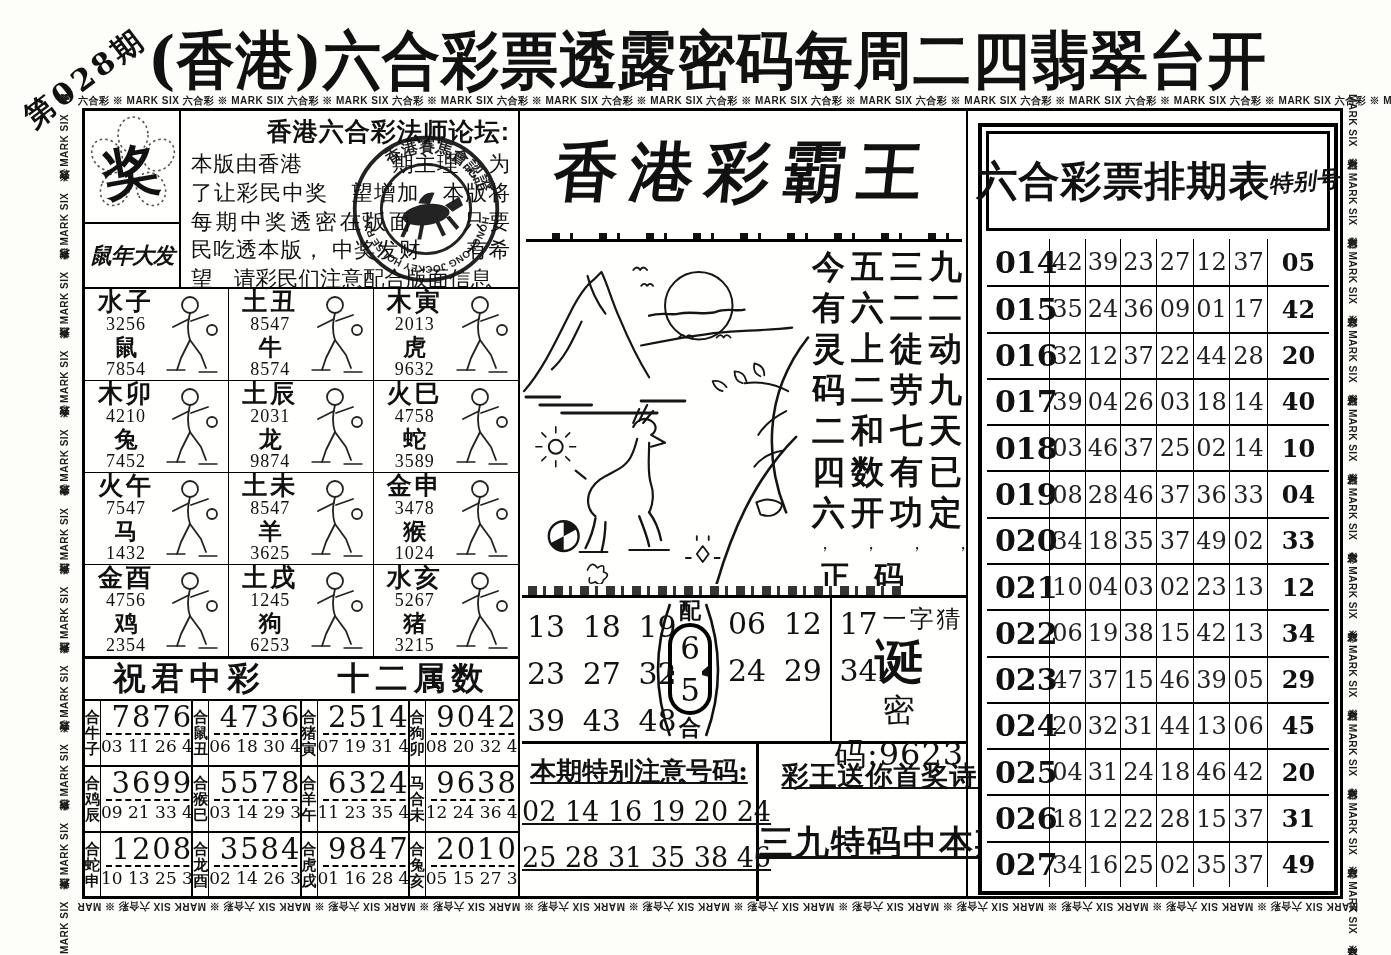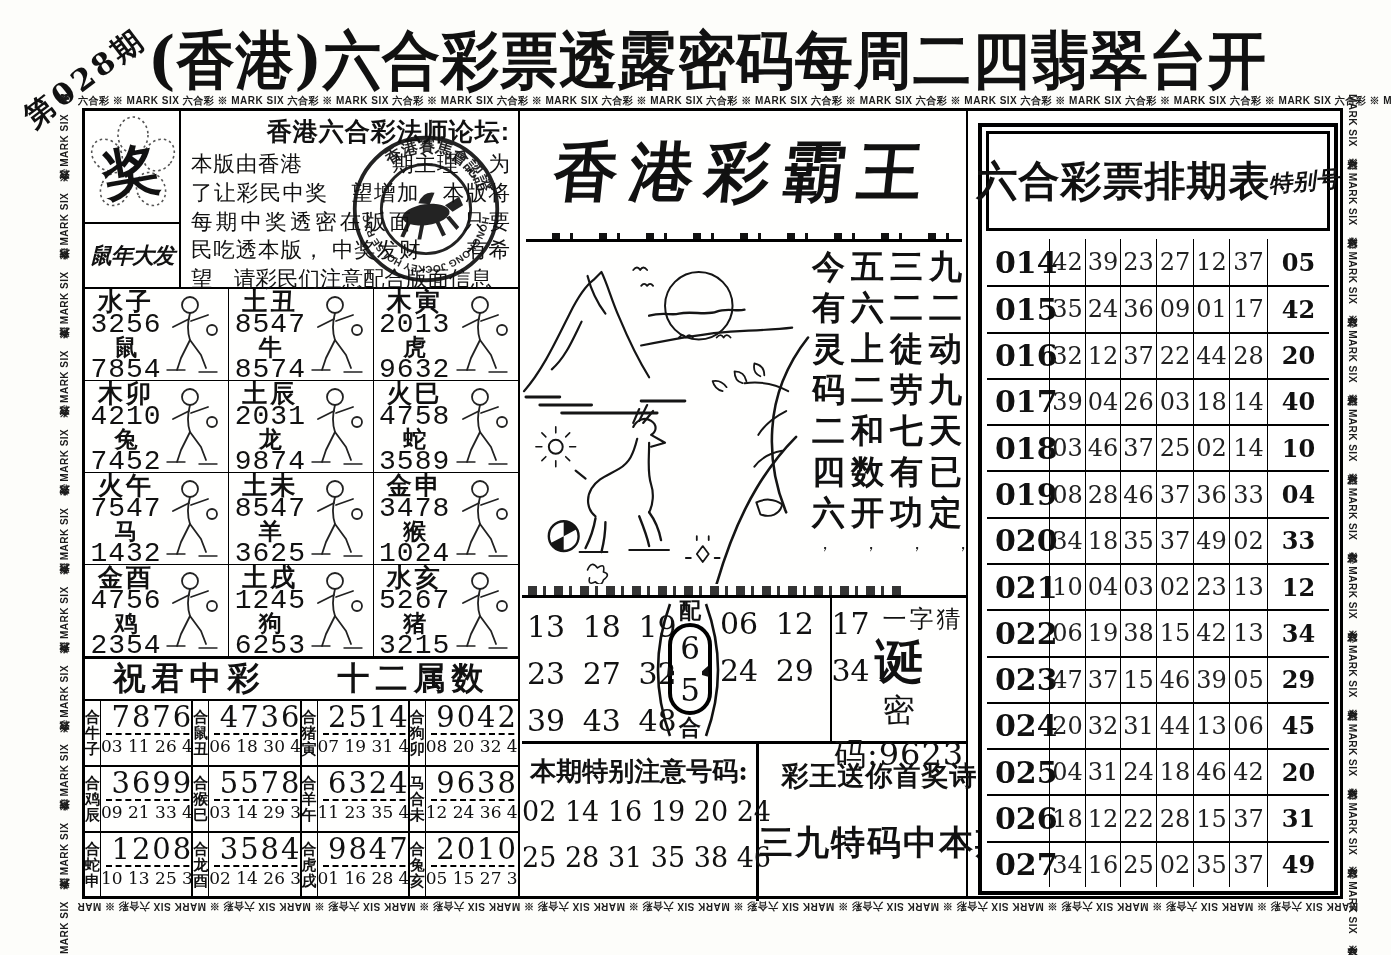--- a/index.html
+++ b/index.html
@@ -50,21 +50,21 @@
   .forum-cell { flex:1; position:relative; padding:4px 8px 0 10px; }
   .forum-title { font-size:25px; font-weight:bold; letter-spacing:1px;text-align:right; }
   .forum-body { font-size:21.5px; line-height:1.34; text-align:justify; margin-top:2px; }
   .stamp { position:absolute; right:16px; top:22px; width:152px; height:152px; opacity:.92; }
   
   .zodiac-grid { height:368px; display:grid; grid-template-columns:repeat(3,1fr); grid-auto-rows:92px; overflow:hidden; }
   .z-cell { border-right:1px solid #000; border-bottom:1px solid #000; position:relative; overflow:hidden; }
   .z-cell:nth-child(3n) { border-right:none; }
   .z-text { position:absolute; left:3px; top:1px; width:76px; text-align:center; }
   .z-el { font-size:25px; font-weight:bold; letter-spacing:3px; line-height:23px; white-space:nowrap; }
-  .z-n1, .z-n2 { font-size:28px; font-family:Liberation Mono, monospace; line-height:23px; letter-spacing:1px; }
+  .z-n1, .z-n2 { font-size:18px; font-family:Liberation Serif, serif; line-height:23px; letter-spacing:1px; }
   .z-an { font-size:23px; font-weight:bold; line-height:22px; }
   .z-art { position:absolute; right:4px; top:3px; width:62px; height:84px; }
   
   .subtitle-row {
     height:42px; border-top:2px solid #000; display:flex; align-items:center; justify-content:center;
     gap:72px; font-size:32px; font-weight:900; font-family:"DejaVu Serif", serif; letter-spacing:6px;
   }
   
   .combo-table { height:200px; display:grid; grid-template-columns:repeat(4,1fr); grid-auto-rows:66px; overflow:hidden; }
   .c-cell { border-top:2px solid #000; border-right:2px solid #000; display:flex; overflow:hidden; }
@@ -95,33 +95,33 @@
   .poem-line { display:flex; justify-content:space-between; width:150px; font-size:33px; font-weight:bold; line-height:41px; }
   .comma-row { font-size:18px; letter-spacing:28px; line-height:20px; padding-left:4px; color:#222; }
   .zhengma { font-size:30px; font-weight:900; letter-spacing:24px; margin-top:4px; padding-left:8px; white-space:nowrap; }
   .smudge2 {
     height:9px; margin:0 60px 0 6px; opacity:.85;
     background:repeating-linear-gradient(90deg, #111 0 9px, transparent 9px 15px, #111 15px 18px, transparent 18px 26px);
   }
   .numbers-sec { height:146px; border-top:3px solid #000; display:flex; }
   .num-groups { width:310px; border-right:2px solid #000; display:flex; position:relative; }
   .ng-left { width:146px; padding-left:5px; padding-top:5px; }
-  .ng-right { flex:1; padding-left:8px; padding-top:2px; }
+  .ng-right { flex:1; padding-left:16px; padding-top:2px; }
   .ng-row { font-size:30px; font-family:"DejaVu Serif", serif; line-height:47px; white-space:nowrap; word-spacing:8px; }
   .pei-stack { width:66px; text-align:center; position:relative; padding-top:1px; }
   .pei-char, .he-char { font-size:22px; font-weight:bold; line-height:23px; }
   .oval { width:44px; height:92px; border:4px solid #000; border-radius:26px; margin:1px auto; font-family:"DejaVu Serif", serif; }
   .oval div { font-size:31px; line-height:42px; }
   .bracket { position:absolute; top:2px; width:30px; height:140px; }
   .bracket.bl { left:-24px; } .bracket.br { right:-20px; }
   .guess-box { flex:1; text-align:center; padding-top:5px; }
   .guess-label { font-size:24px; letter-spacing:3px; font-family:"DejaVu Serif", serif;margin-left:48px; }
   .guess-char { font-size:48px; font-weight:900; line-height:54px; }
   .password { font-size:32px; font-family:"DejaVu Serif", serif; letter-spacing:1px; }
-  .bottom-sec { height:160px; border-top:3px solid #000; display:flex; }
+  .bottom-sec { height:160px; border-top:3px solid #000; display:flex;text-decoration:underline; }
   .attention { width:237px; border-right:3px solid #000; text-align:center; padding-top:10px; }
   .att-title { font-size:26px; font-weight:bold; font-family:"DejaVu Serif", serif; white-space:nowrap; }
   .att-line { font-size:27px; font-family:"DejaVu Serif", serif; line-height:46px; white-space:nowrap; }
   .gift { flex:1; text-align:center; padding-top:14px; }
   .gift-title { font-size:27px; font-weight:bold; font-family:"DejaVu Serif", serif; letter-spacing:1px; }
   .gift-line { font-size:34px; font-weight:900; margin-top:26px; letter-spacing:2px; white-space:nowrap; }
   
   .sched-box { position:absolute; left:893px; top:12px; width:360px; height:772px; border:4px solid #000; background:#fff; }
   .sched-header {
     margin:4px; height:100px; border:3px solid #000; display:flex; align-items:center;
@@ -648,20 +648,21 @@
                 <span>已</span>
               </div>
               <div class="poem-line">
                 <span>六</span>
                 <span>开</span>
                 <span>功</span>
                 <span>定</span>
               </div>
             </div>
           <div class="comma-row">，，，，</div>
+          <div class="zhengma">正码</div>
         </div>
       </div>
 
       <div class="smudge2"></div>
 
       <div class="numbers-sec">
         <div class="num-groups">
           <div class="ng-left">
               <div class="ng-row">13 18 19</div>
               <div class="ng-row">23 27 32</div>

